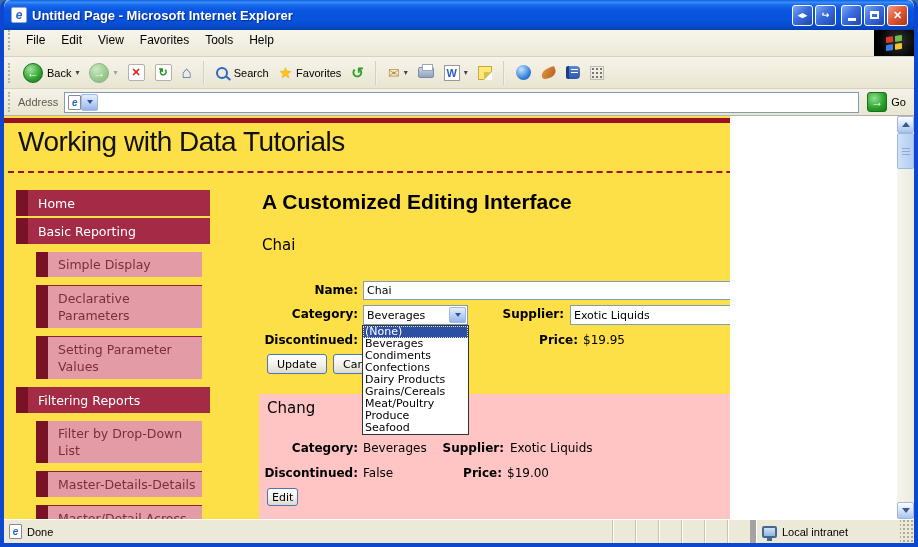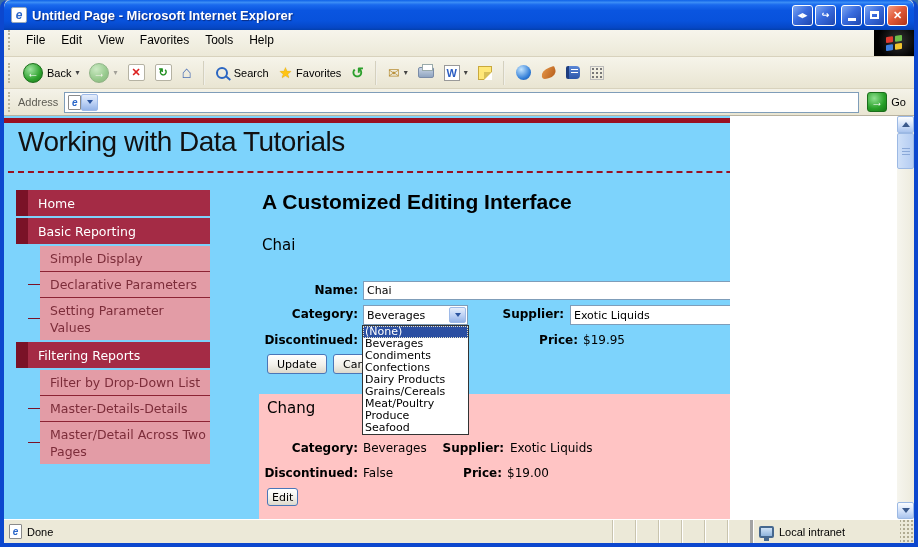--- a/index.html
+++ b/index.html
@@ -71,37 +71,37 @@
   .addr-box{flex:1;height:21px;background:#fff;border:1px solid #7F9DB9;display:flex;align-items:center;padding-left:3px;}
   .addr-url{flex:1;font-size:11px;color:#000;white-space:nowrap;overflow:hidden;}
   .addr-drop{width:17px;height:17px;margin-right:1px;border:1px solid #9EBAE8;border-radius:2px;
     background:linear-gradient(180deg,#E6EEFB,#BFD3F5 50%,#95B4E8);display:flex;align-items:center;justify-content:center;}
   .tri-down{width:0;height:0;border-left:3px solid transparent;border-right:3px solid transparent;border-top:4px solid #2C55A0;}
   .gobtn{width:20px;height:20px;margin:0 4px 0 8px;border-radius:3px;border:1px solid #1B6E1B;color:#fff;font-weight:bold;
     background:radial-gradient(circle at 35% 30%,#8FE08F,#28A028 60%,#187818);display:flex;align-items:center;justify-content:center;font-size:12px;cursor:pointer;}
   .golabel{margin-right:8px;}
   
   .viewport{position:relative;height:403px;background:#fff;}
-  .pagearea{position:absolute;left:0;top:0;width:726px;height:403px;overflow:hidden;background:#7dd3fc;
+  .pagearea{position:absolute;left:0;top:0;width:726px;height:403px;overflow:hidden;background:#fde047;
     font-family:"DejaVu Sans", sans-serif;}
   .abs{position:absolute;}
   .topstrip{left:0;top:2px;width:100%;height:5px;background:#991122;}
   .sitetitle{left:14px;top:10px;font-family:"Liberation Sans",sans-serif;font-size:28px;color:#111;letter-spacing:-.5px;}
   .crumbs{left:424px;top:17px;width:448px;font-size:12.5px;font-weight:bold;line-height:16px;color:#4D0000;}
   .crumbs a{color:#991122;text-decoration:underline;cursor:pointer;}
   .dashsep{left:4px;top:55px;width:874px;border-top:2px dashed #991122;}
   
   .sidebar{left:12px;top:74px;width:194px;}
   .side{display:flex;font-size:12.5px;}
   .side .acc{width:12px;background:#7A1227;}
   .side.top{margin-top:2px;}
   .side.top:first-child{margin-top:0;}
   .side.top{margin-bottom:2px;}
   .side.top .body{flex:1;background:#A42B45;color:#fff;display:flex;align-items:center;padding:0 0 0 10px;height:26px;}
-  .side.sub{margin:0;align-items:center;}
+  .side.sub{margin:8px;}
   .side.sub .indent{width:12px;}
   .side.sub .acc2{width:12px;background:#7A1227;}
   .side.sub .body{flex:1;background:#E39CA6;color:#7C2D3A;padding:4px 2px 4px 10px;line-height:17px;}
   .side.sub + .side.sub .body{border-top:1px solid #8C2334;}
   .side.sub + .side.sub .acc2{border-top:1px solid #7A1227;}
   
   .h1{left:258px;top:74px;font-family:"Liberation Sans",sans-serif;font-size:21px;font-weight:bold;color:#000;}
   .itemtitle{font-size:15px;color:#000;}
   .lblbox{width:100px;text-align:right;font-weight:bold;font-size:12px;color:#000;}
   .val{font-size:12px;color:#000;}
@@ -124,21 +124,21 @@
     background:linear-gradient(180deg,#FDFEFF,#CCDDF8 60%,#AAC4EE);display:flex;align-items:center;justify-content:center;}
   .tri-up{width:0;height:0;border-left:4px solid transparent;border-right:4px solid transparent;border-bottom:5px solid #3B5A8C;}
   .tri-dn{width:0;height:0;border-left:4px solid transparent;border-right:4px solid transparent;border-top:5px solid #3B5A8C;}
   .thumb{position:absolute;left:0;top:17px;width:17px;height:36px;border:1px solid #9CB9E4;border-radius:2px;
     background:linear-gradient(90deg,#CFE0F8,#B4CCF2);}
   .thumb::after{content:"";position:absolute;left:4px;top:14px;width:8px;height:1px;background:#8AA8D8;box-shadow:0 3px 0 #8AA8D8,0 6px 0 #8AA8D8;}
   
   .statusbar{height:24px;display:flex;align-items:stretch;background:#ECE9D8;border-top:1px solid #fff;font-size:11px;}
   .sb-left{flex:1;display:flex;align-items:center;gap:5px;padding-left:5px;}
   .sb-mini{width:23px;border-left:1px solid #C9C4AE;box-shadow:inset 1px 0 0 #fff;}
-  .sb-right{width:150px;border-left:3px solid #a3a3a3;box-shadow:inset 1px 0 0 #fff;display:flex;align-items:center;gap:5px;padding-left:6px;}
+  .sb-right{width:150px;border-left:6px solid #a3a3a3;box-shadow:inset 1px 0 0 #fff;display:flex;align-items:center;gap:5px;padding-left:6px;}
   .sb-grip{width:14px;background-image:radial-gradient(#B0AB92 1px,transparent 1.3px);background-size:4px 4px;background-position:bottom right;}
   .doc-ico{width:13px;height:15px;background:#fff;border:1px solid #8A8A8A;border-radius:1px;color:#2A66C8;
     font-weight:bold;font-size:10px;line-height:13px;text-align:center;font-style:italic;}
   .pc-ico{position:relative;width:15px;height:12px;background:linear-gradient(#CFE2F6,#8FB4DC);border:2px solid #46688F;border-radius:2px;}
   .pc-ico::after{content:"";position:absolute;left:3px;bottom:-5px;width:5px;height:3px;background:#46688F;}
 </style>
 </head>
 <body>
 
 <div class="window">

